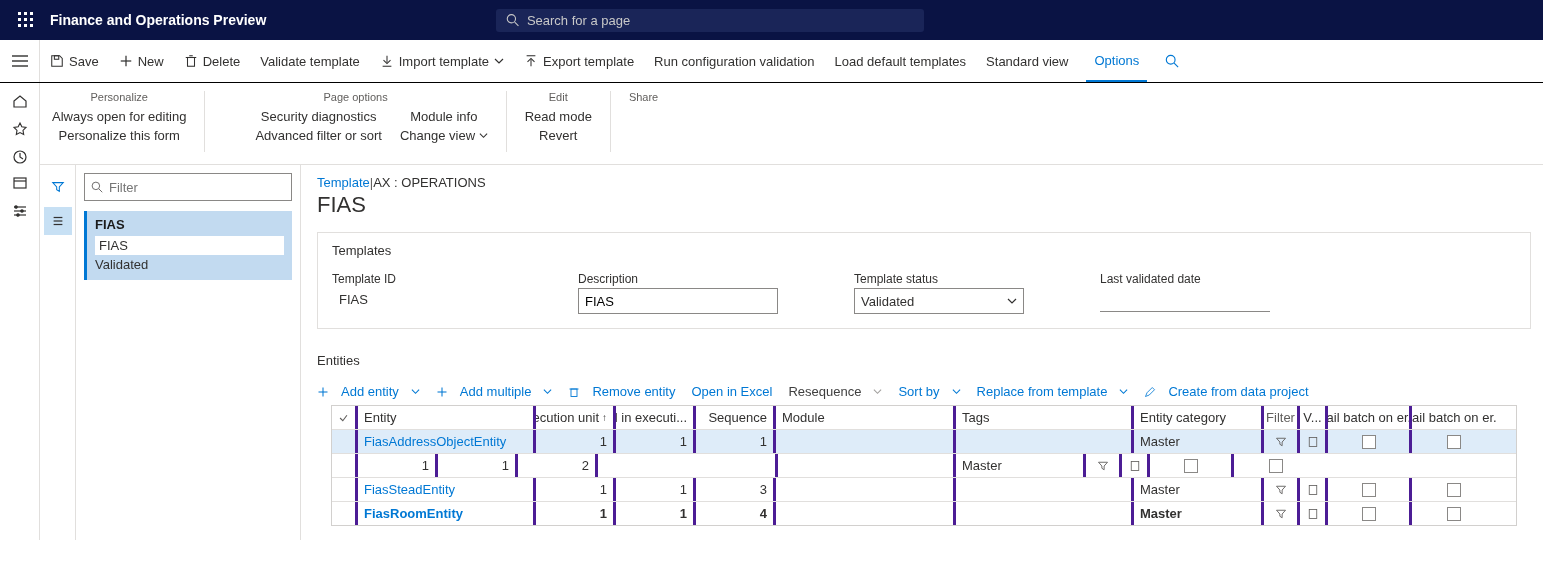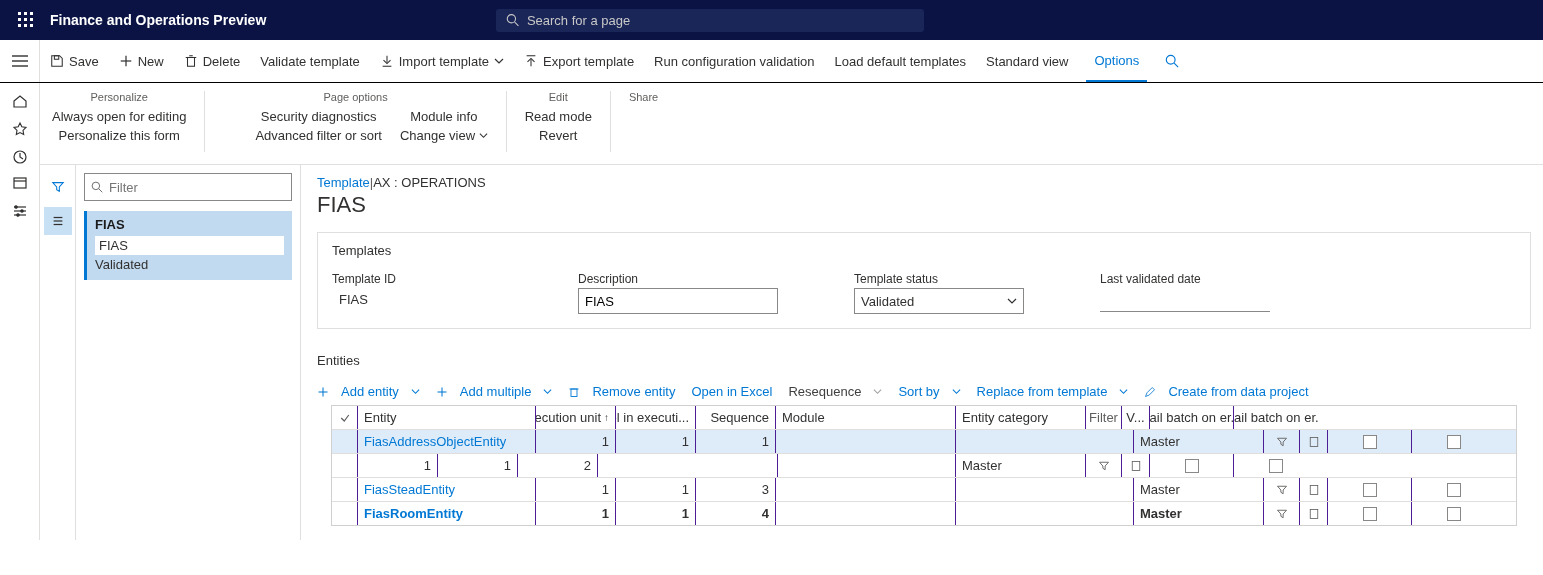--- a/index.html
+++ b/index.html
@@ -69,21 +69,21 @@
   .entities-toolbar { display:flex; gap:16px; padding:6px 14px; align-items:center; flex-wrap:wrap;}
   .ent-btn { display:flex; align-items:center; gap:12px; cursor:pointer; color:#0078d4; }
   .ent-btn.muted { color:#404040; }
   
   
   .grid { margin:0 14px 10px 14px; border:1px solid #d2d0ce; }
   .gr-row { display:flex; border-bottom:1px solid #e1dfdd; align-items:stretch; }
   .gr-row:last-child { border-bottom:none;font-weight:bold; }
   .gr-header { background:#fff; font-weight:400; }
   .gr-header .gc { display:flex; align-items:center; justify-content:flex-start; overflow:hidden; white-space:nowrap; text-overflow:ellipsis;}
-  .gc { border-right:1px solid #4c1d95; padding:4px 6px; display:flex; align-items:center; }
+  .gc { border-right:3px solid #4c1d95; padding:4px 6px; display:flex; align-items:center; }
   .gc:last-child { border-right:none; }
   .gc.check { width:26px; justify-content:center;}
   .gc.entity { flex:0 0 178px;}
   .gc.entity-val { color:#0078d4; cursor:pointer;}
   .gc.num { width:80px; justify-content:flex-end; }
   .gc.seq { width:80px; justify-content:flex-end;}
   .gc.mod { width:180px;}
   .gc.tags { width:178px;}
   .gc.cat { width:130px;}
   .gc.ico { width:36px; justify-content:center; color:#605e5c; }
@@ -408,20 +408,23 @@
               </div>
             <div class="gc num">
                 <span>Level in executi...</span>
               </div>
             <div class="gc seq">
                 <span>Sequence</span>
               </div>
             <div class="gc mod">
                 <span>Module</span>
               </div>
+            <div class="gc tags">
+                <span>Tags</span>
+              </div>
             <div class="gc cat">
                 <span>Entity category</span>
               </div>
             <div class="gc ico">
                 <span>Filter</span>
               </div>
             <div class="gc vico">
                 <span>V...</span>
               </div>
             <div class="gc chk">

